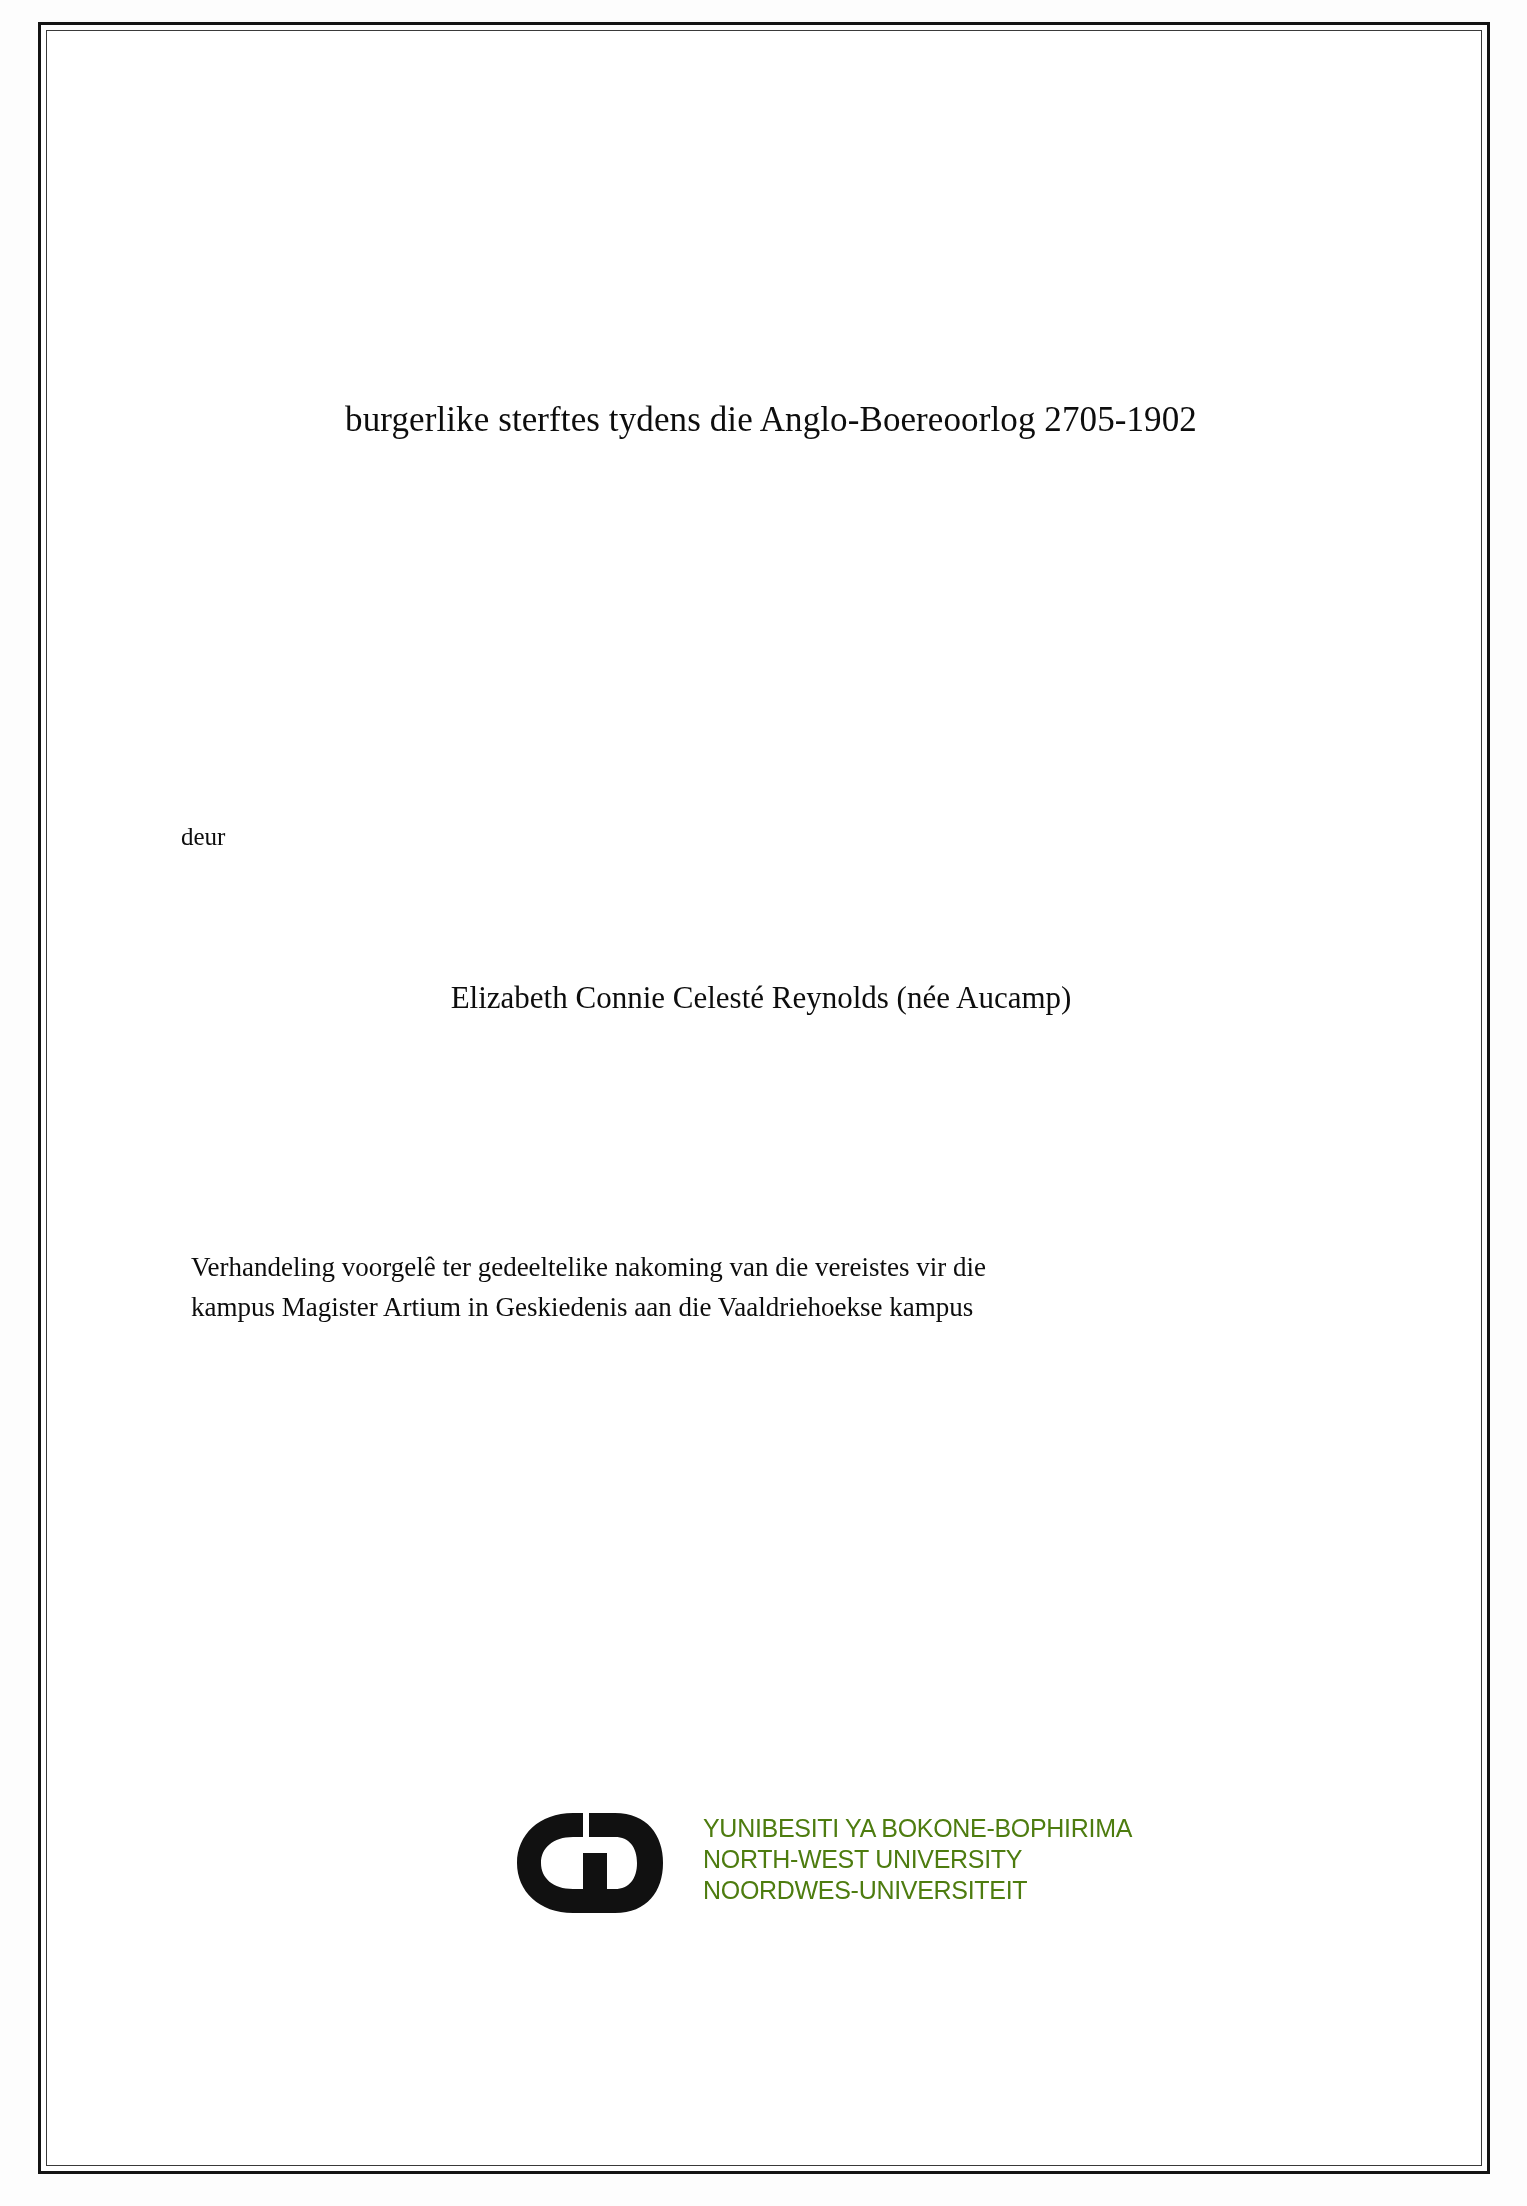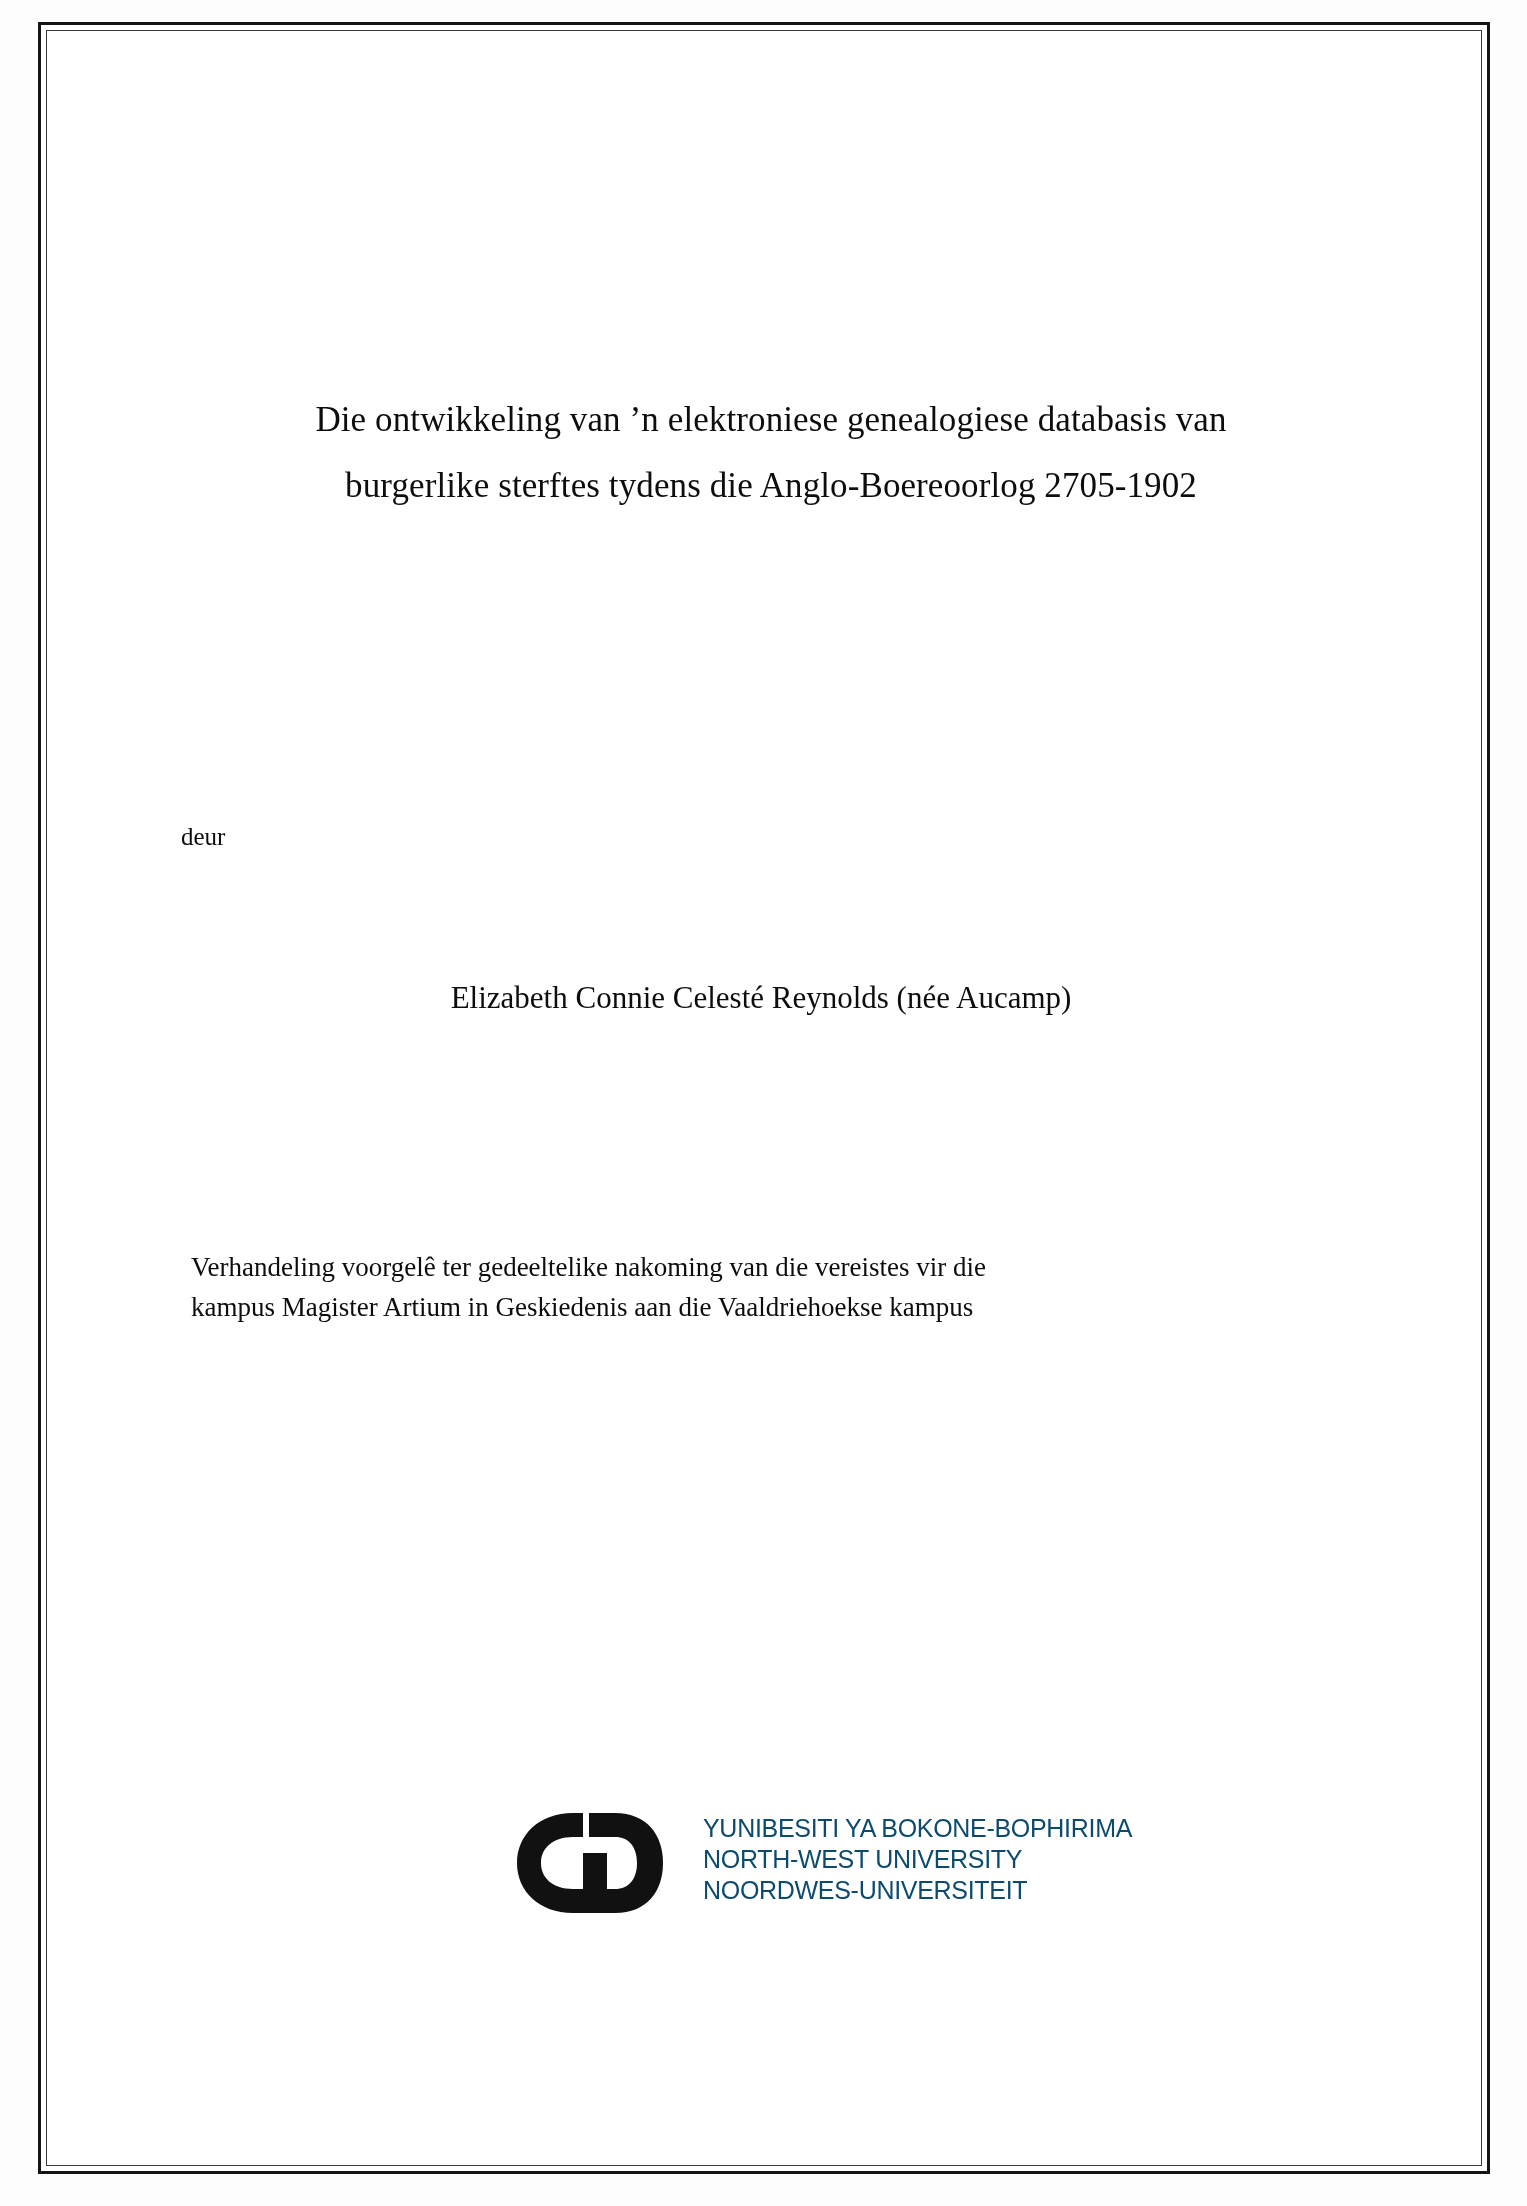--- a/index.html
+++ b/index.html
@@ -131,35 +131,34 @@
     height: 108px;
   }
   .logo-text {
     position: absolute;
     left: 192px;
     top: 6px;
     font-family: "Liberation Sans", sans-serif;
     font-size: 25px;
     line-height: 31px;
     letter-spacing: -0.3px;
-    color: #0c4a6e;
+    color: #4d7c0f;
   }
   .logo-text div { white-space: nowrap; }
 </style>
 </head>
 <body>
 
 <div class="scan-page">
   <div class="page-frame">
     <div class="page-frame-inner"></div>
 
     <div class="content">
 
       <div class="title-block">
-        <div class="title-line">Die ontwikkeling van ’n elektroniese genealogiese databasis van</div>
         <div class="title-line">burgerlike sterftes tydens die Anglo-Boereoorlog 2705-1902</div>
       </div>
 
       <div class="byline-label">deur</div>
 
       <div class="author">Elizabeth Connie Celesté Reynolds (née Aucamp)</div>
 
       <div class="statement">
         <div class="just">Verhandeling voorgelê ter gedeeltelike nakoming van die vereistes vir die</div>
         <div><span>kampus </span><span class="ital">Magister Artium</span><span> in Geskiedenis aan die Vaaldriehoekse kampus</span></div>

